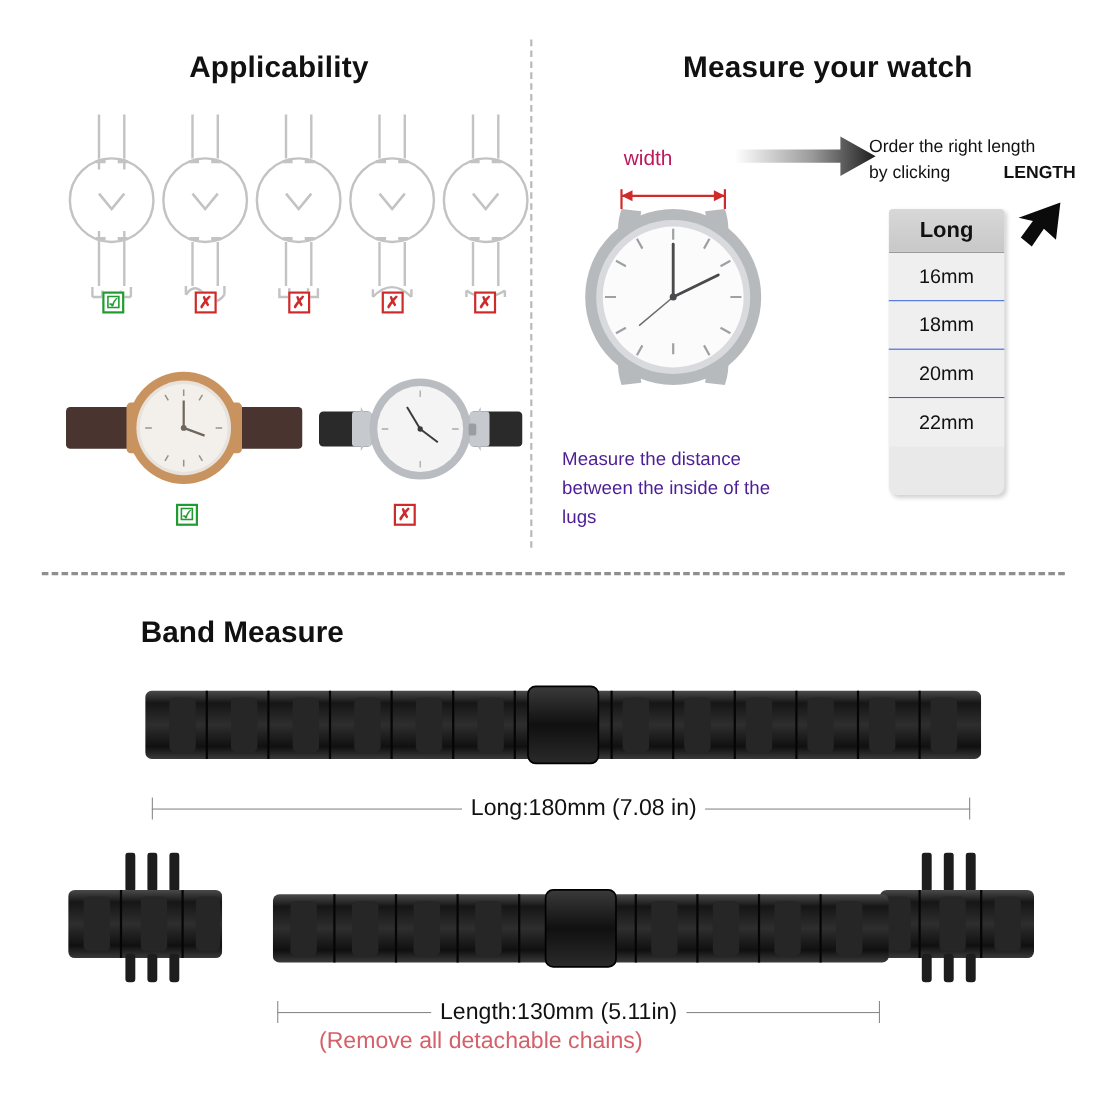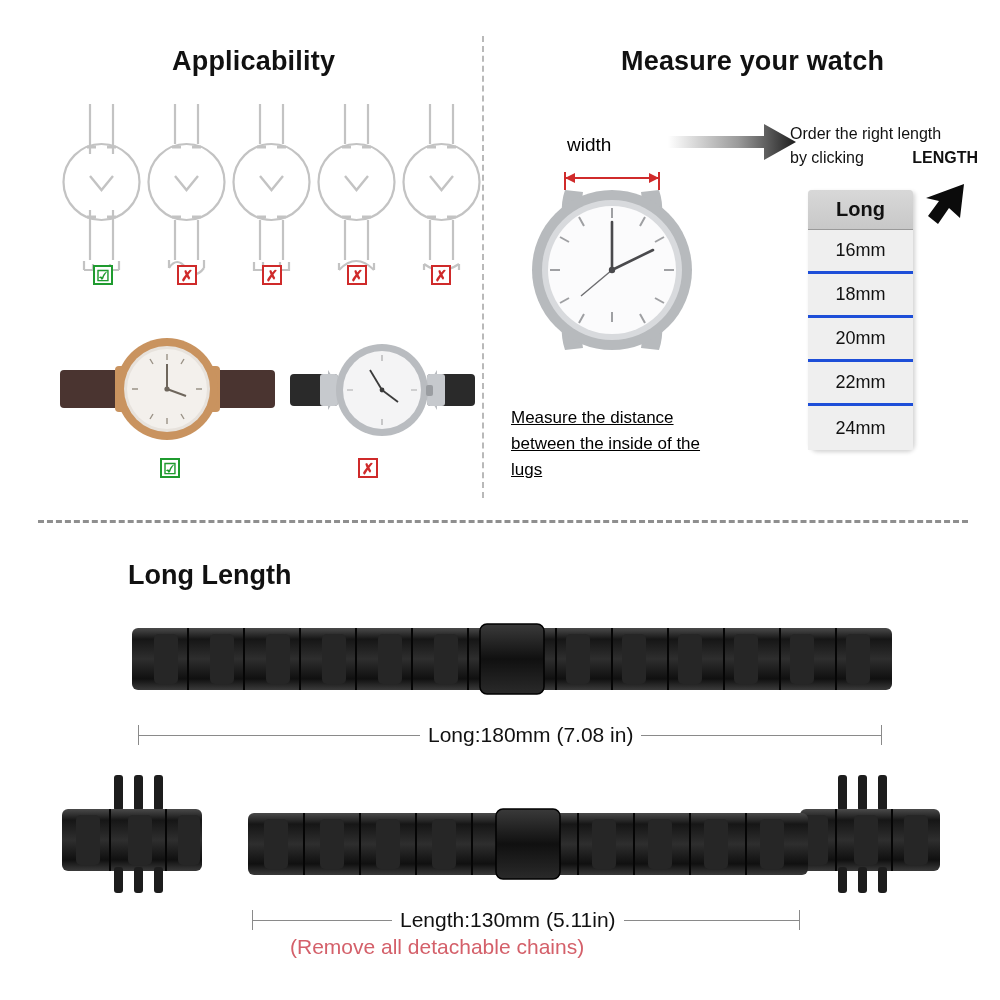--- a/index.html
+++ b/index.html
@@ -58,22 +58,22 @@
   .row-marks .markbox:nth-child(5) { left: 371px; }
 
   
   .photo-a { position: absolute; left: 60px; top: 330px; width: 215px; height: 120px; }
   .photo-b { position: absolute; left: 290px; top: 330px; width: 185px; height: 120px; }
   .photo-mark-a { position: absolute; left: 160px; top: 458px; }
   .photo-mark-b { position: absolute; left: 358px; top: 458px; }
 
   
   .measure-area { position: absolute; left: 495px; top: 90px; width: 500px; height: 420px; }
-  .width-label { position: absolute; left: 72px; top: 44px; font-size: 19px; color: #000000; }
-  .meas-text { position: absolute; left: 16px; top: 315px; font-size: 17px; line-height: 26px; color: #000000; width: 210px; text-decoration: underline; }
+  .width-label { position: absolute; left: 72px; top: 44px; font-size: 19px; color: #be185d; }
+  .meas-text { position: absolute; left: 16px; top: 315px; font-size: 17px; line-height: 26px; color: #4c1d95; width: 210px; }
 
   .order-text {
     position: absolute; left: 295px; top: 32px; width: 200px;
     font-size: 16px; line-height: 24px; color: #111;
   }
   .order-text b { font-weight: bold; margin-left: 44px; }
 
   
   .size-panel {
     position: absolute; left: 313px; top: 100px; width: 105px; height: 260px;
@@ -82,21 +82,21 @@
   }
   .size-head {
     height: 40px; display: flex; align-items: center; justify-content: center;
     font-size: 20px; font-weight: bold; color: #111;
     background: linear-gradient(#d8d8d8, #c8c8c8);
     border-bottom: 1px solid #9a9a9a;
     border-radius: 4px 4px 0 0;
   }
   .size-item {
     height: 44px; display: flex; align-items: center; justify-content: center;
-    font-size: 18px; color: #111; border-bottom: 3px solid #1d4ed8;
+    font-size: 18px; color: #111; border-bottom: 1px solid #1d4ed8;
     background: #efefef;
   }
   .size-item:last-child { border-bottom: none; }
 
   
   .band { position: absolute; left: 0; top: 520px; width: 1000px; height: 480px; }
 
   .dim-label { position: absolute; font-size: 21px; color: #111; background: #fff; padding: 0 8px; }
   .note-red { position: absolute; font-size: 21px; color: #d4606a; }
 
@@ -297,33 +297,32 @@
       <span>Order the right length</span><br>
       <span>by clicking </span><b>LENGTH</b>
     </div>
 
     <div class="size-panel">
       <div class="size-head">Long</div>
       <div class="size-item">16mm</div>
       <div class="size-item">18mm</div>
       <div class="size-item">20mm</div>
       <div class="size-item">22mm</div>
-      <div class="size-item">24mm</div>
     </div>
 
     <svg width="60" height="60" viewBox="0 0 60 60" style="position:absolute;left:413px;top:88px;">
       <path d="M56 6 L52 40 L41 30 L30 46 L20 38 L31 23 L18 20 Z" fill="#0b0b0b"></path>
     </svg>
   </div>
 </div>
 
 <div class="hdivider"></div>
 
 <div class="band">
-  <div id="band-title" style="top:40px;left:128px;position:absolute;">Long Length</div>
+  <div id="band-title" style="top:40px;left:128px;position:absolute;">Band Measure</div>
 
   <svg width="760" height="80" viewBox="0 0 760 80" style="position:absolute;left:132px;top:100px;">
     <defs>
       <linearGradient id="linkg" x1="0" y1="0" x2="0" y2="1">
         <stop offset="0%" stop-color="#4a4a4a"></stop>
         <stop offset="18%" stop-color="#161616"></stop>
         <stop offset="50%" stop-color="#2e2e2e"></stop>
         <stop offset="82%" stop-color="#101010"></stop>
         <stop offset="100%" stop-color="#3a3a3a"></stop>
       </linearGradient>

